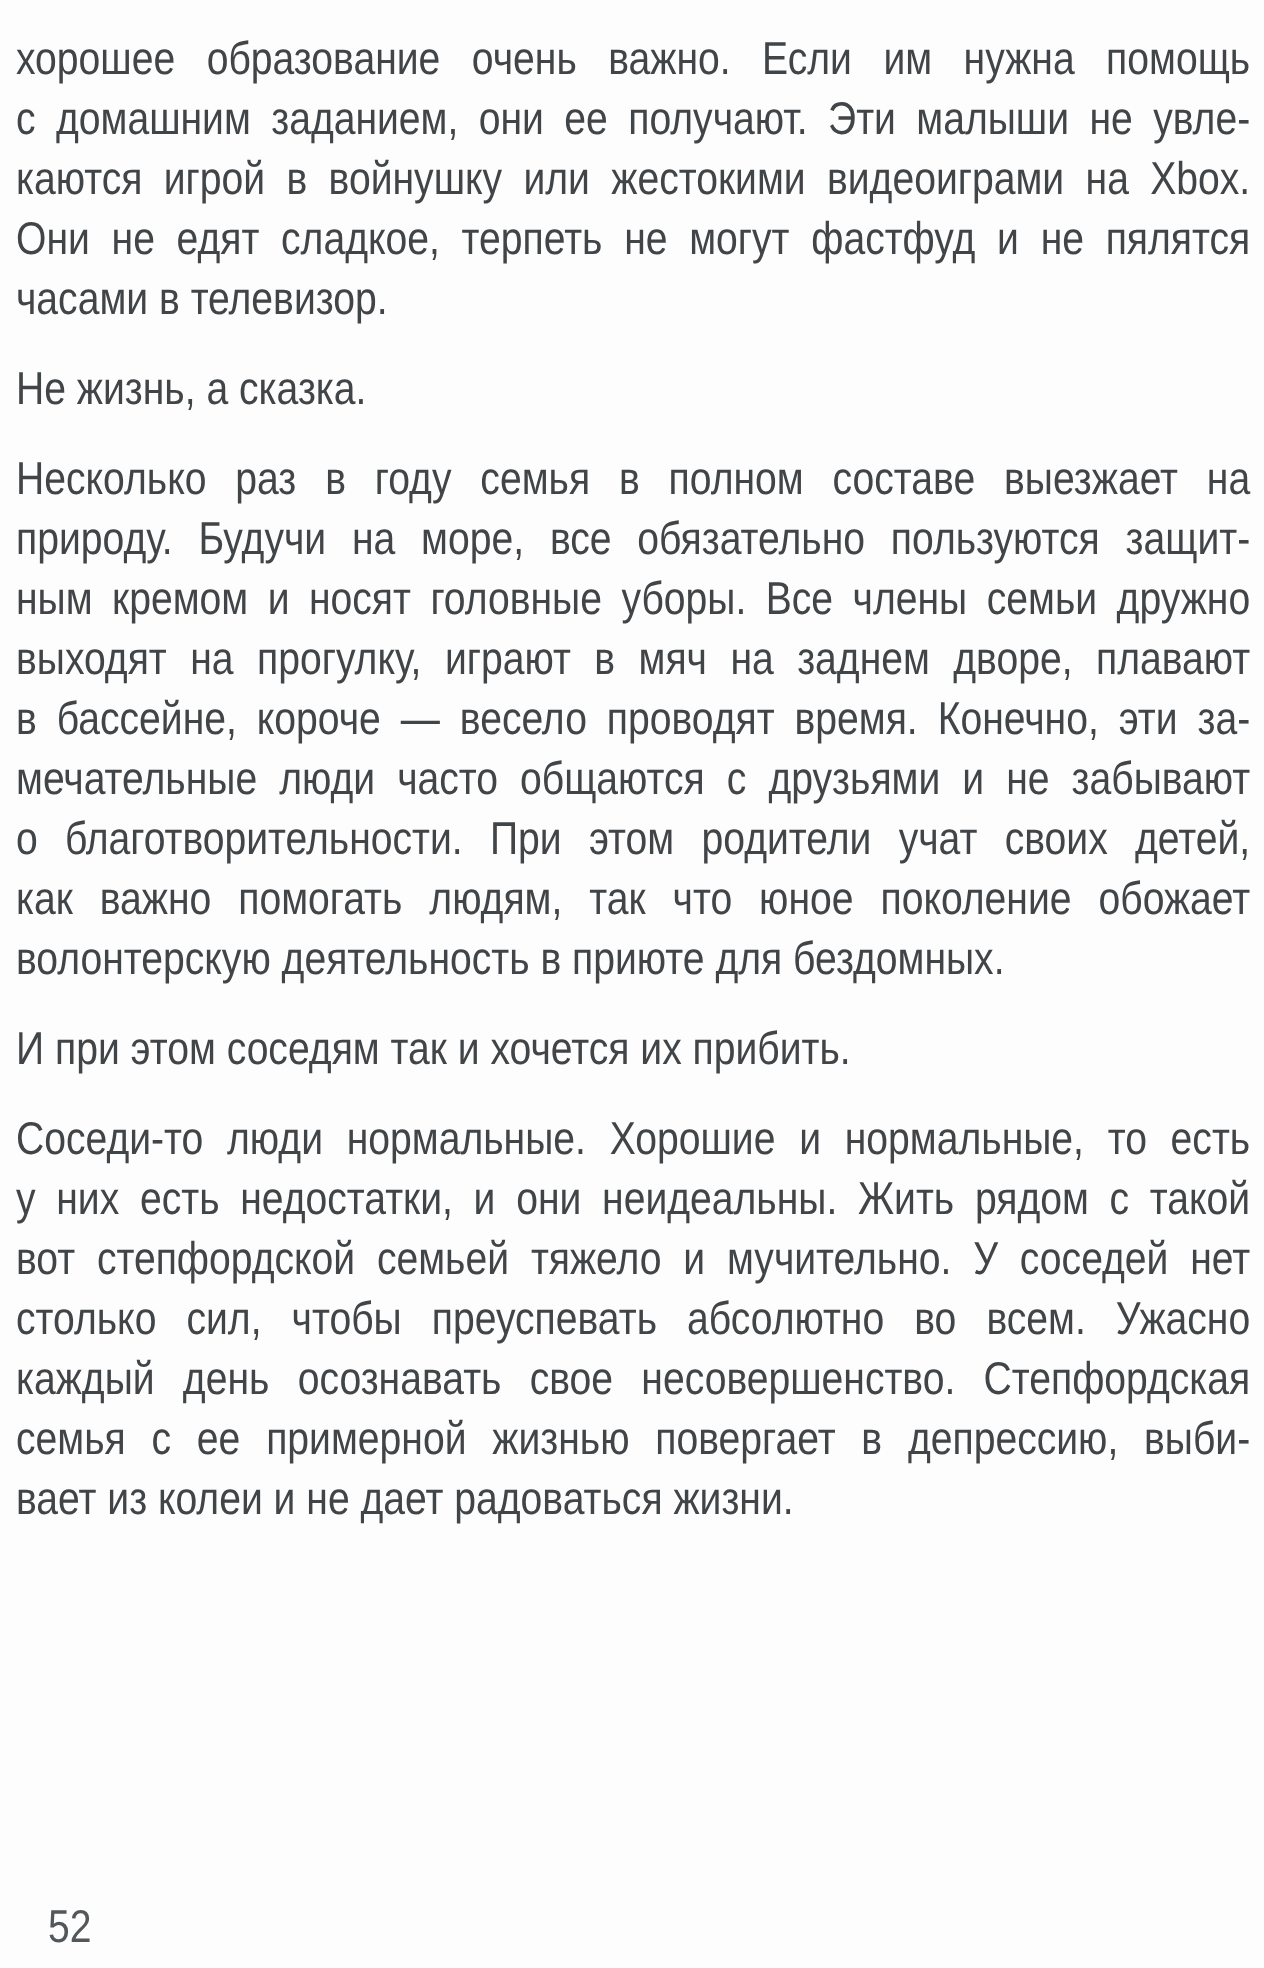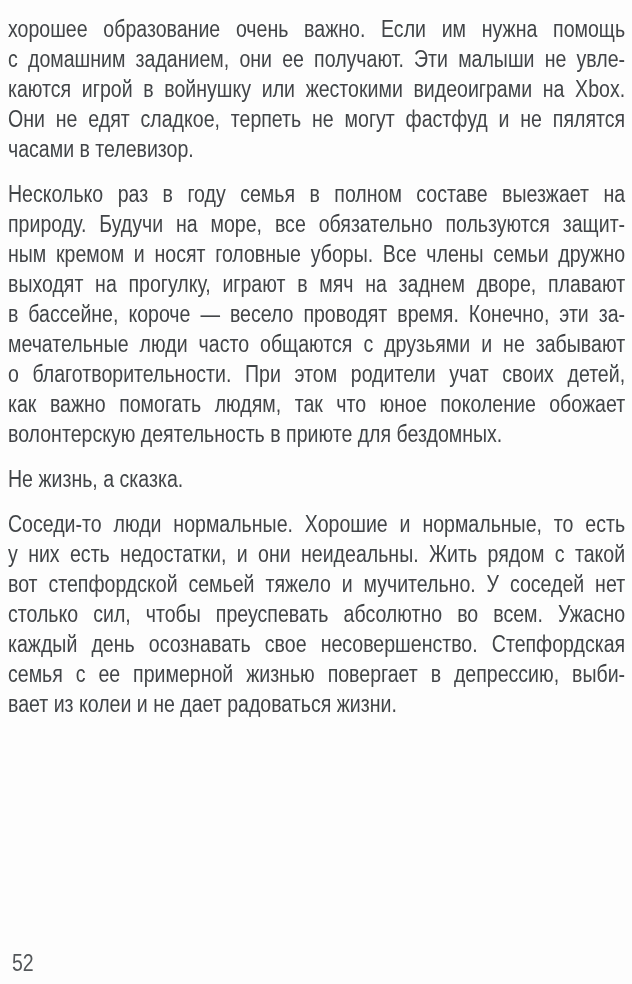--- a/index.html
+++ b/index.html
@@ -30,21 +30,21 @@
     transform-origin: 0 0;
     text-align: justify;
     text-align-last: justify;  
     white-space: nowrap;
   }
   .line:last-child {
     text-align-last: left;     
   }
   .page-footer {
     position: absolute;
-    left: 12px;
+    left: 24px;
     top: 948px;
   }
   .page-number {
     display: block;
     font-size: 23px;
     line-height: 30px;
     transform: scaleX(0.85);
     transform-origin: 0 0;
     color: #54575a;
   }
@@ -55,32 +55,35 @@
 <main class="page">
   <div class="page-text">
       <p class="para">
         <span class="line">хорошее образование очень важно. Если им нужна помощь</span>
         <span class="line">с домашним заданием, они ее получают. Эти малыши не увле-</span>
         <span class="line">каются игрой в войнушку или жестокими видеоиграми на Xbox.</span>
         <span class="line">Они не едят сладкое, терпеть не могут фастфуд и не пялятся</span>
         <span class="line">часами в телевизор.</span>
       </p>
       <p class="para">
+        <span class="line">Не жизнь, а сказка.</span>
+      </p>
+      <p class="para">
         <span class="line">Несколько раз в году семья в полном составе выезжает на</span>
         <span class="line">природу. Будучи на море, все обязательно пользуются защит-</span>
         <span class="line">ным кремом и носят головные уборы. Все члены семьи дружно</span>
         <span class="line">выходят на прогулку, играют в мяч на заднем дворе, плавают</span>
         <span class="line">в бассейне, короче — весело проводят время. Конечно, эти за-</span>
         <span class="line">мечательные люди часто общаются с друзьями и не забывают</span>
         <span class="line">о благотворительности. При этом родители учат своих детей,</span>
         <span class="line">как важно помогать людям, так что юное поколение обожает</span>
         <span class="line">волонтерскую деятельность в приюте для бездомных.</span>
       </p>
       <p class="para">
-        <span class="line">Не жизнь, а сказка.</span>
+        <span class="line">И при этом соседям так и хочется их прибить.</span>
       </p>
       <p class="para">
         <span class="line">Соседи-то люди нормальные. Хорошие и нормальные, то есть</span>
         <span class="line">у них есть недостатки, и они неидеальны. Жить рядом с такой</span>
         <span class="line">вот степфордской семьей тяжело и мучительно. У соседей нет</span>
         <span class="line">столько сил, чтобы преуспевать абсолютно во всем. Ужасно</span>
         <span class="line">каждый день осознавать свое несовершенство. Степфордская</span>
         <span class="line">семья с ее примерной жизнью повергает в депрессию, выби-</span>
         <span class="line">вает из колеи и не дает радоваться жизни.</span>
       </p>

